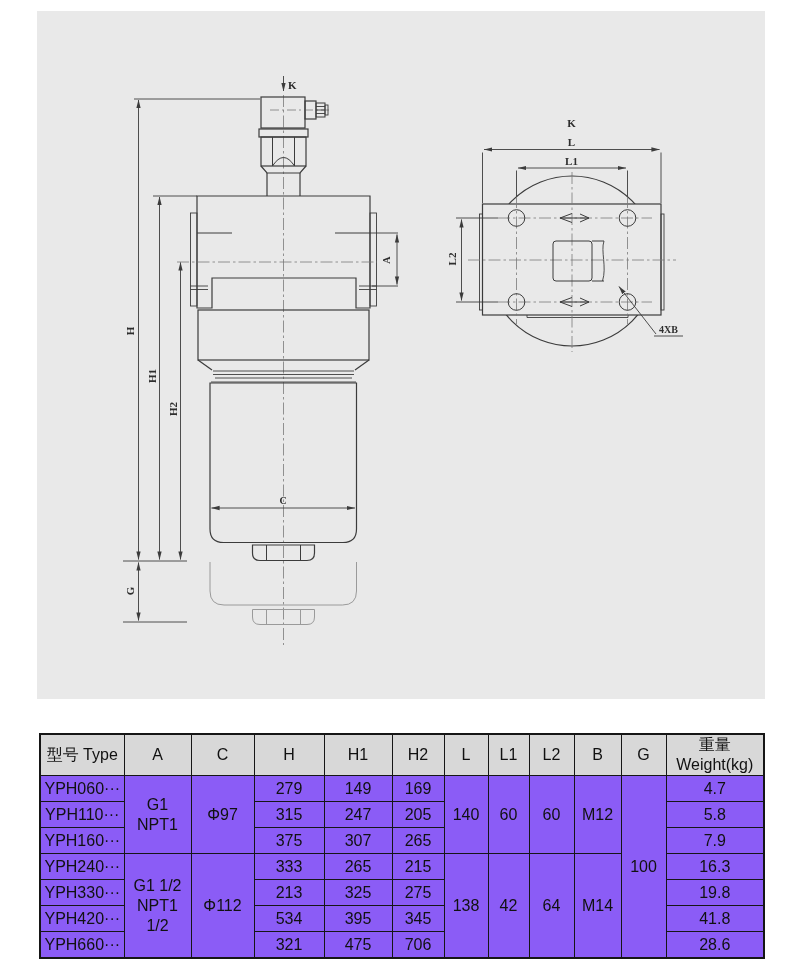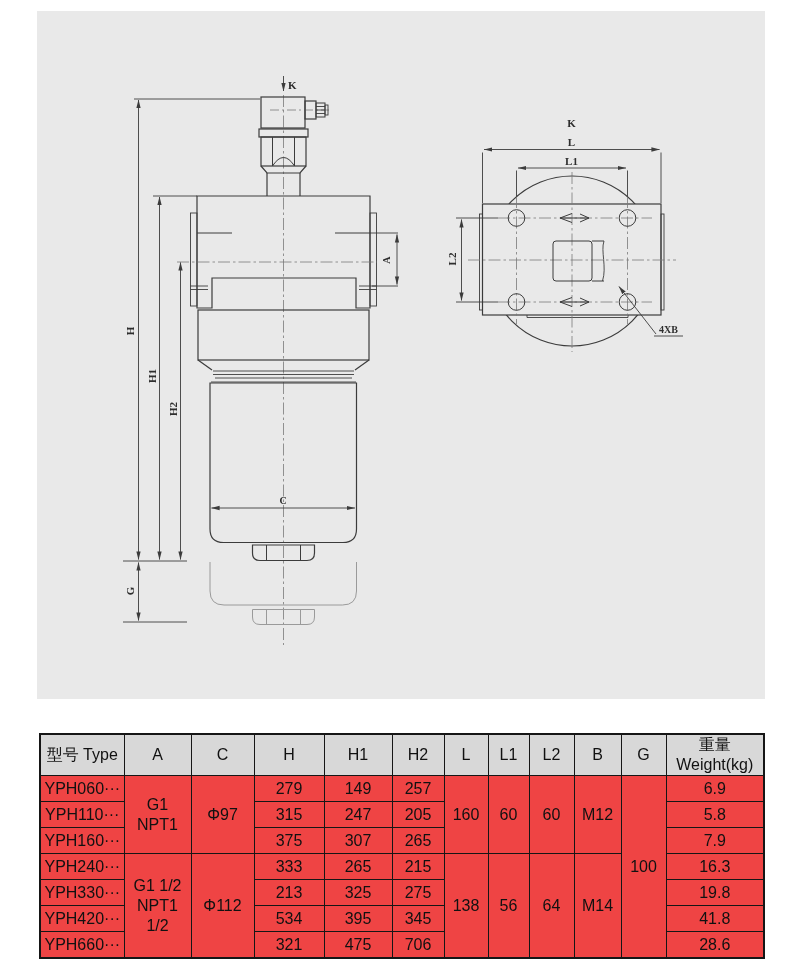--- a/index.html
+++ b/index.html
@@ -30,21 +30,21 @@
     border:1px solid #161616;
     text-align:center;vertical-align:middle;
     font-size:16px;font-weight:normal;color:#111;
     padding:0;white-space:pre-line;line-height:1.25;
     overflow:hidden;
   }
   table.spec th{
     background:#d8d8d8;height:28px;
   }
   table.spec td{
-    background:#ef4444;height:25px;
+    background:#8b5cf6;height:25px;
   }
 </style>
 </head>
 <body>
 
 <div class="drawing-panel">
   <svg width="728" height="688" viewBox="37 11 728 688">
     <defs>
       <marker id="arr" viewBox="0 0 10 6" refX="9.5" refY="3" markerWidth="9.5" markerHeight="5.7" orient="auto-start-reverse">
         <path d="M10,3 L0,0.5 L0,5.5 Z" fill="#3c3c3c"></path>
@@ -268,27 +268,27 @@
         </tr>
       </thead>
       <tbody>
         <tr>
           <td>YPH060···</td>
           <td rowspan="3">G1
 NPT1</td>
           <td rowspan="3">Φ97</td>
           <td>279</td>
           <td>149</td>
-          <td>257</td>
-          <td rowspan="3">160</td>
+          <td>169</td>
+          <td rowspan="3">140</td>
           <td rowspan="3">60</td>
           <td rowspan="3">60</td>
           <td rowspan="3">M12</td>
           <td rowspan="7">100</td>
-          <td>6.9</td>
+          <td>4.7</td>
         </tr>
         <tr>
           <td>YPH110···</td>
           <td>315</td>
           <td>247</td>
           <td>205</td>
           <td>5.8</td>
         </tr>
         <tr>
           <td>YPH160···</td>
@@ -299,21 +299,21 @@
         </tr>
         <tr>
           <td>YPH240···</td>
           <td rowspan="4">G1 1/2
 NPT1 1/2</td>
           <td rowspan="4">Φ112</td>
           <td>333</td>
           <td>265</td>
           <td>215</td>
           <td rowspan="4">138</td>
-          <td rowspan="4">56</td>
+          <td rowspan="4">42</td>
           <td rowspan="4">64</td>
           <td rowspan="4">M14</td>
           <td>16.3</td>
         </tr>
         <tr>
           <td>YPH330···</td>
           <td>213</td>
           <td>325</td>
           <td>275</td>
           <td>19.8</td>

